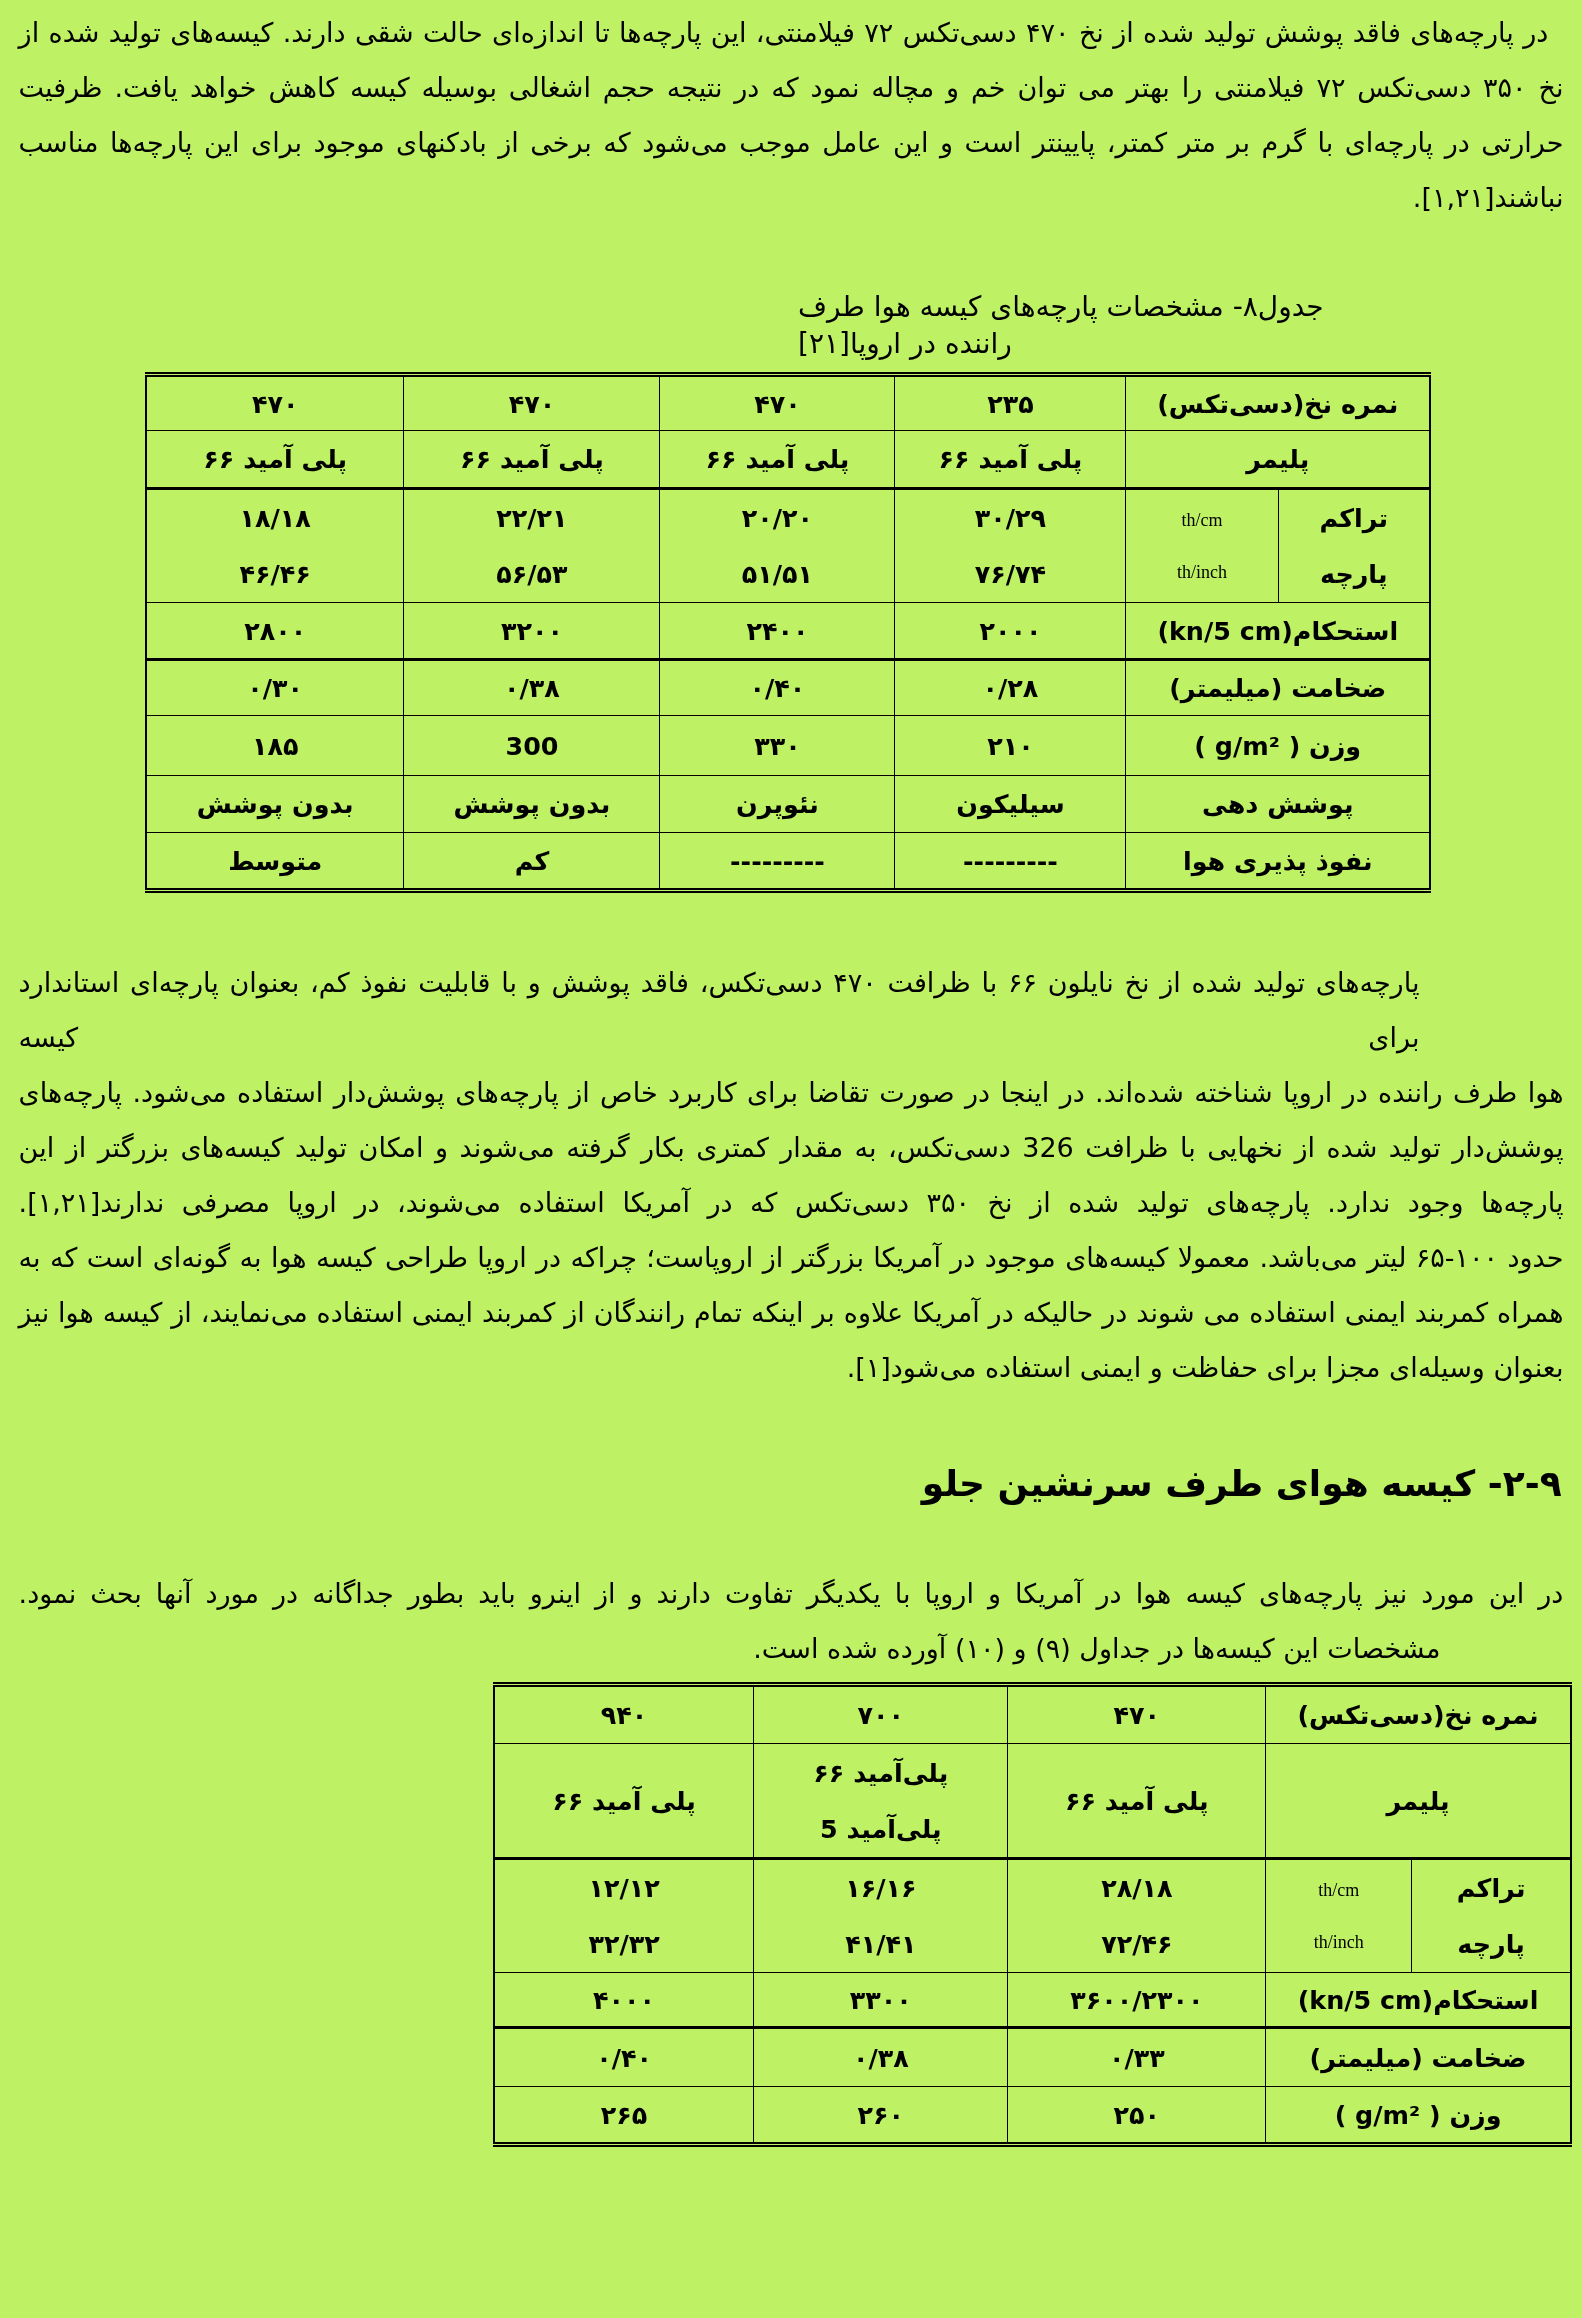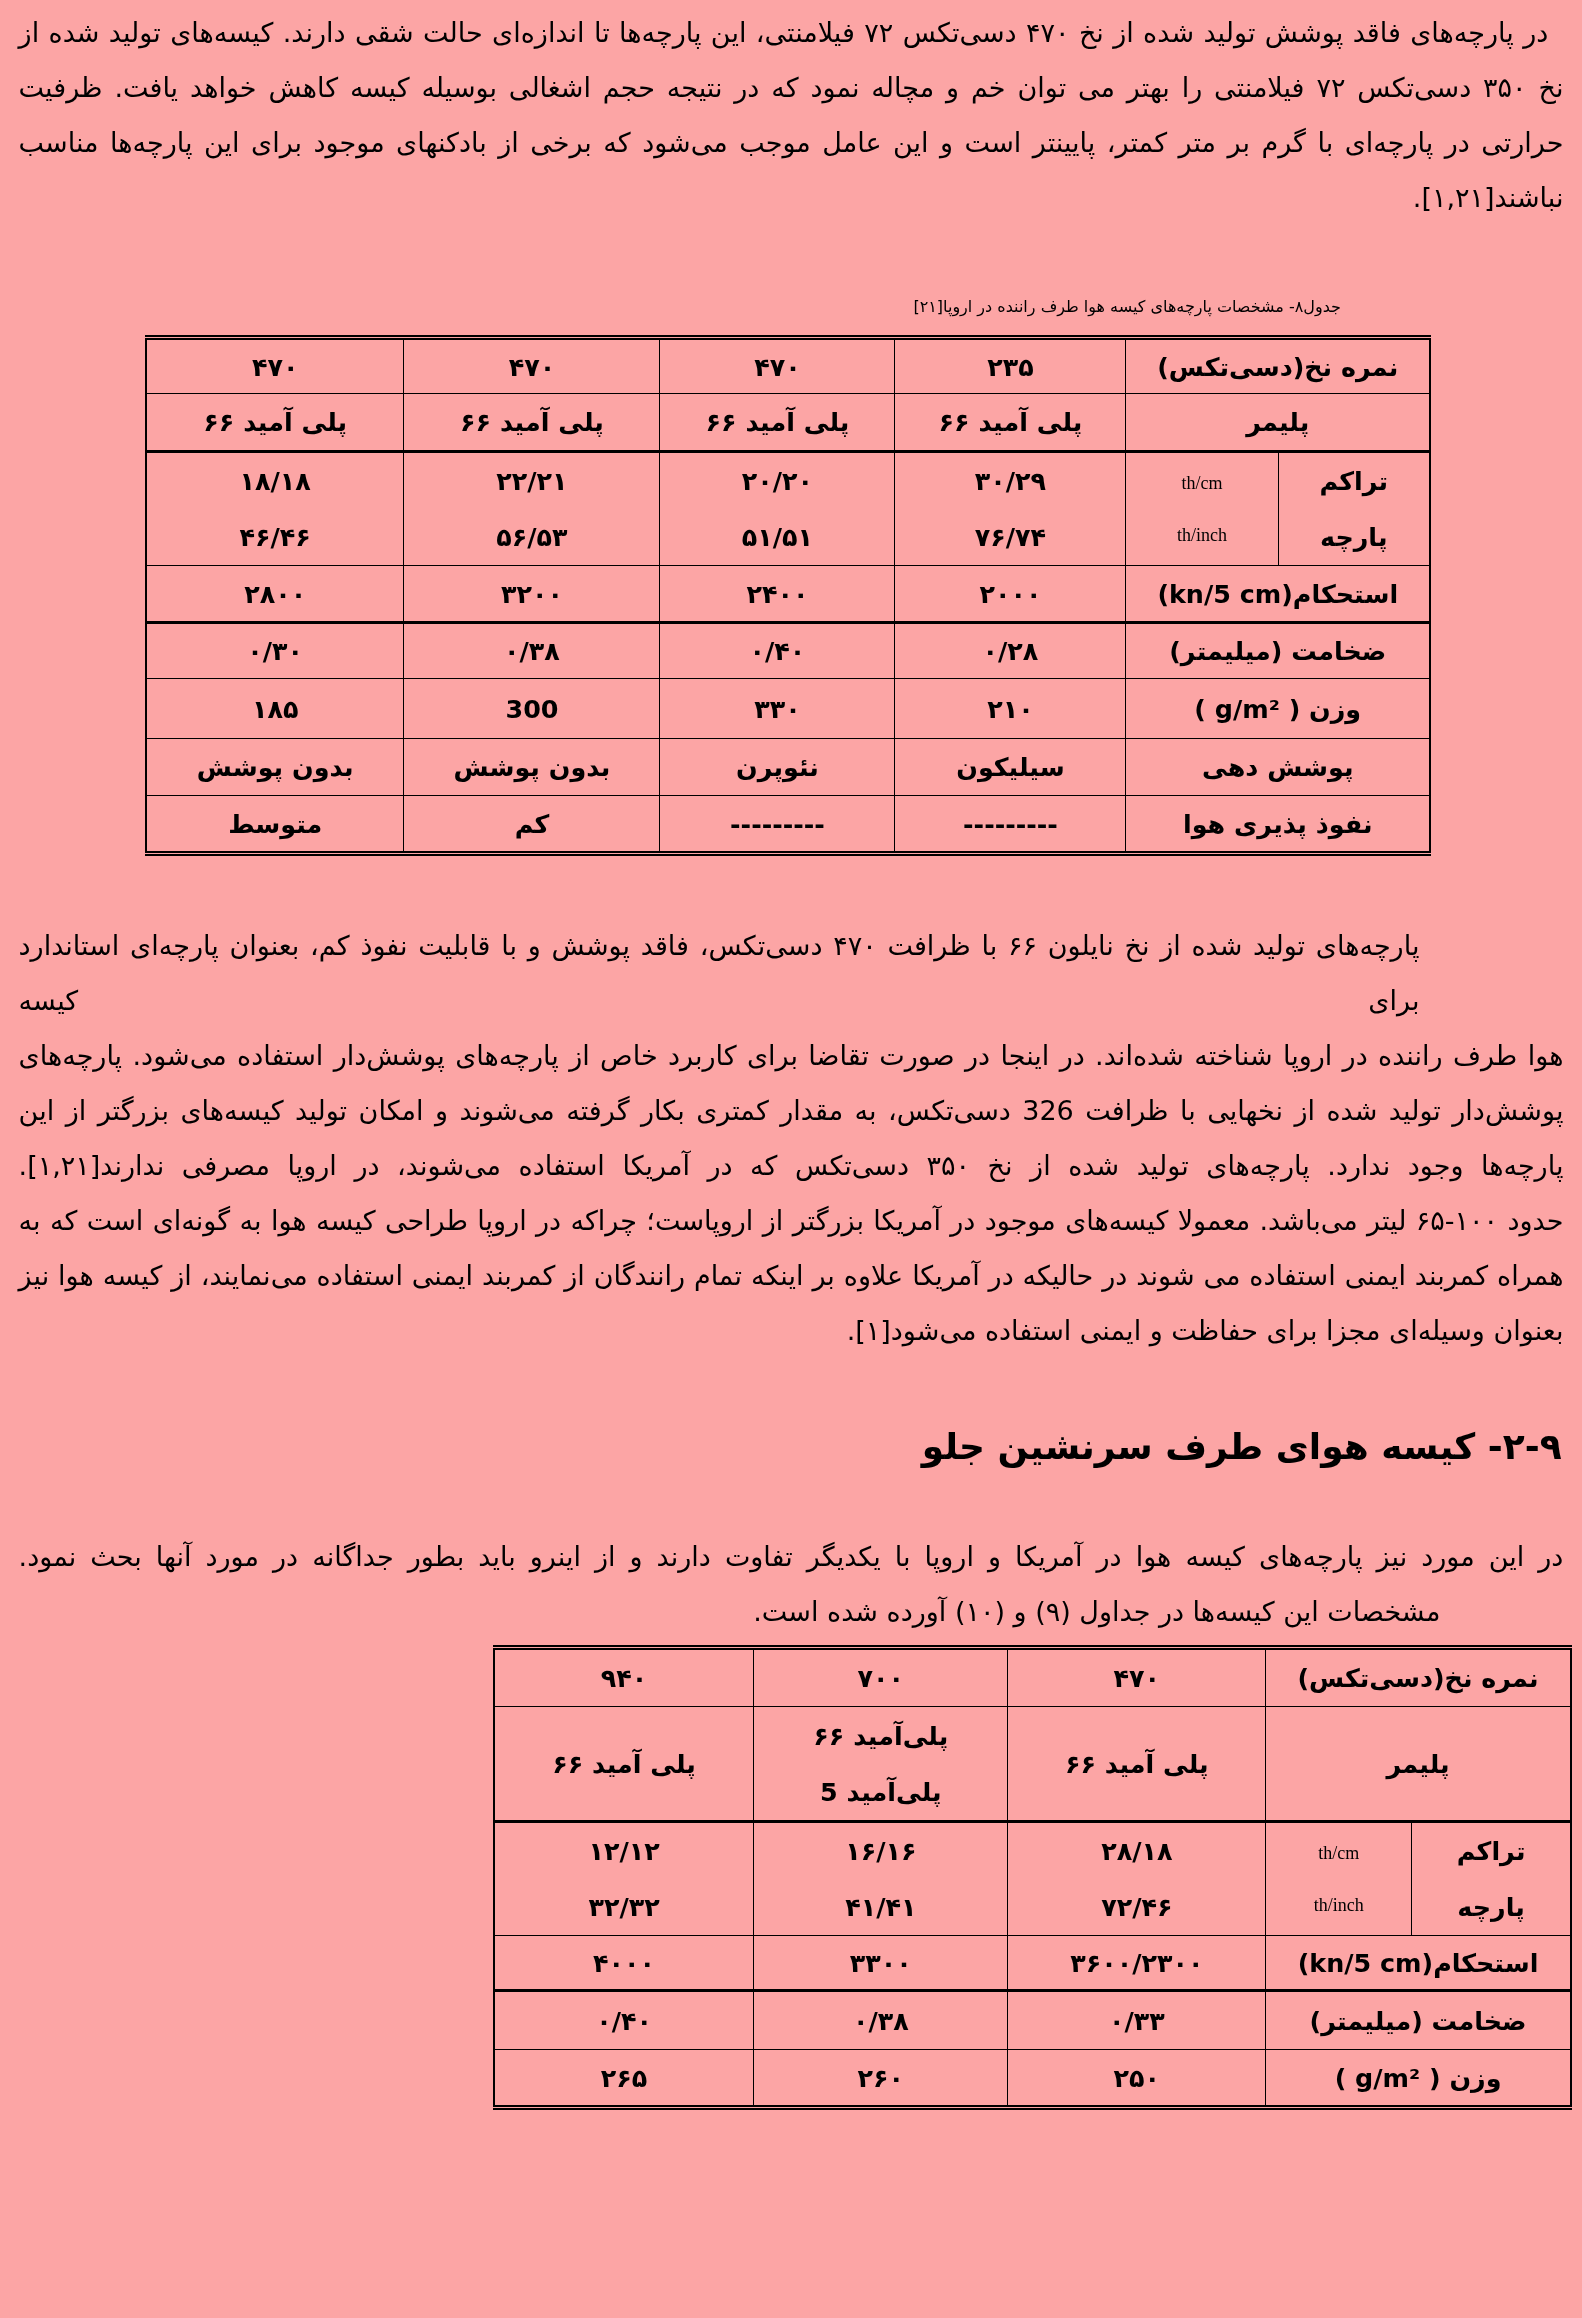--- a/index.html
+++ b/index.html
@@ -1,36 +1,36 @@
 <!DOCTYPE html>
 <html lang="fa" dir="rtl" style="font-size:13.5px"><head>
 <meta charset="utf-8">
 <style>
   html,body{margin:0;padding:0;background:#ffffff;}
   .page{
-    width:1582px;height:2319px;background:#fca5a5;color:#000;
+    width:1582px;height:2319px;background:#bef264;color:#000;
     direction:rtl;position:relative;overflow:hidden;
     font-family:"DejaVu Sans",sans-serif;
     box-sizing:border-box;padding-top:5.1px;
   }
   
   .para{padding:0 18.6px;font-size:27px;}
   .ln{
     line-height:55px;
     text-align:justify;
     text-align-last:justify;
     white-space:normal;
   }
   .ln.last{text-align-last:right;}
   .ind18{padding-right:15.2px;}
   .ind170{padding-right:144px;}
   .ind45{padding-right:38px;}
   .ind145{padding-right:123px;}
   
-  .caption{font-size:16px;line-height:37px;text-align:right;}
+  .caption{font-size:28px;line-height:37px;text-align:left;}
   .cap8{width:543px;margin:63px 241px 0 auto;}
   .cap9{width:635px;margin:57px 455px 0 auto;}
   
   table{
     border-collapse:collapse;table-layout:fixed;
     border-left:2.5px solid #000;border-right:2.5px solid #000;
     border-top:5.1px double #000;border-bottom:5.1px double #000;
     font-size:25.4px;font-weight:bold;
   }
   td{border:1.7px solid #000;text-align:center;vertical-align:middle;

